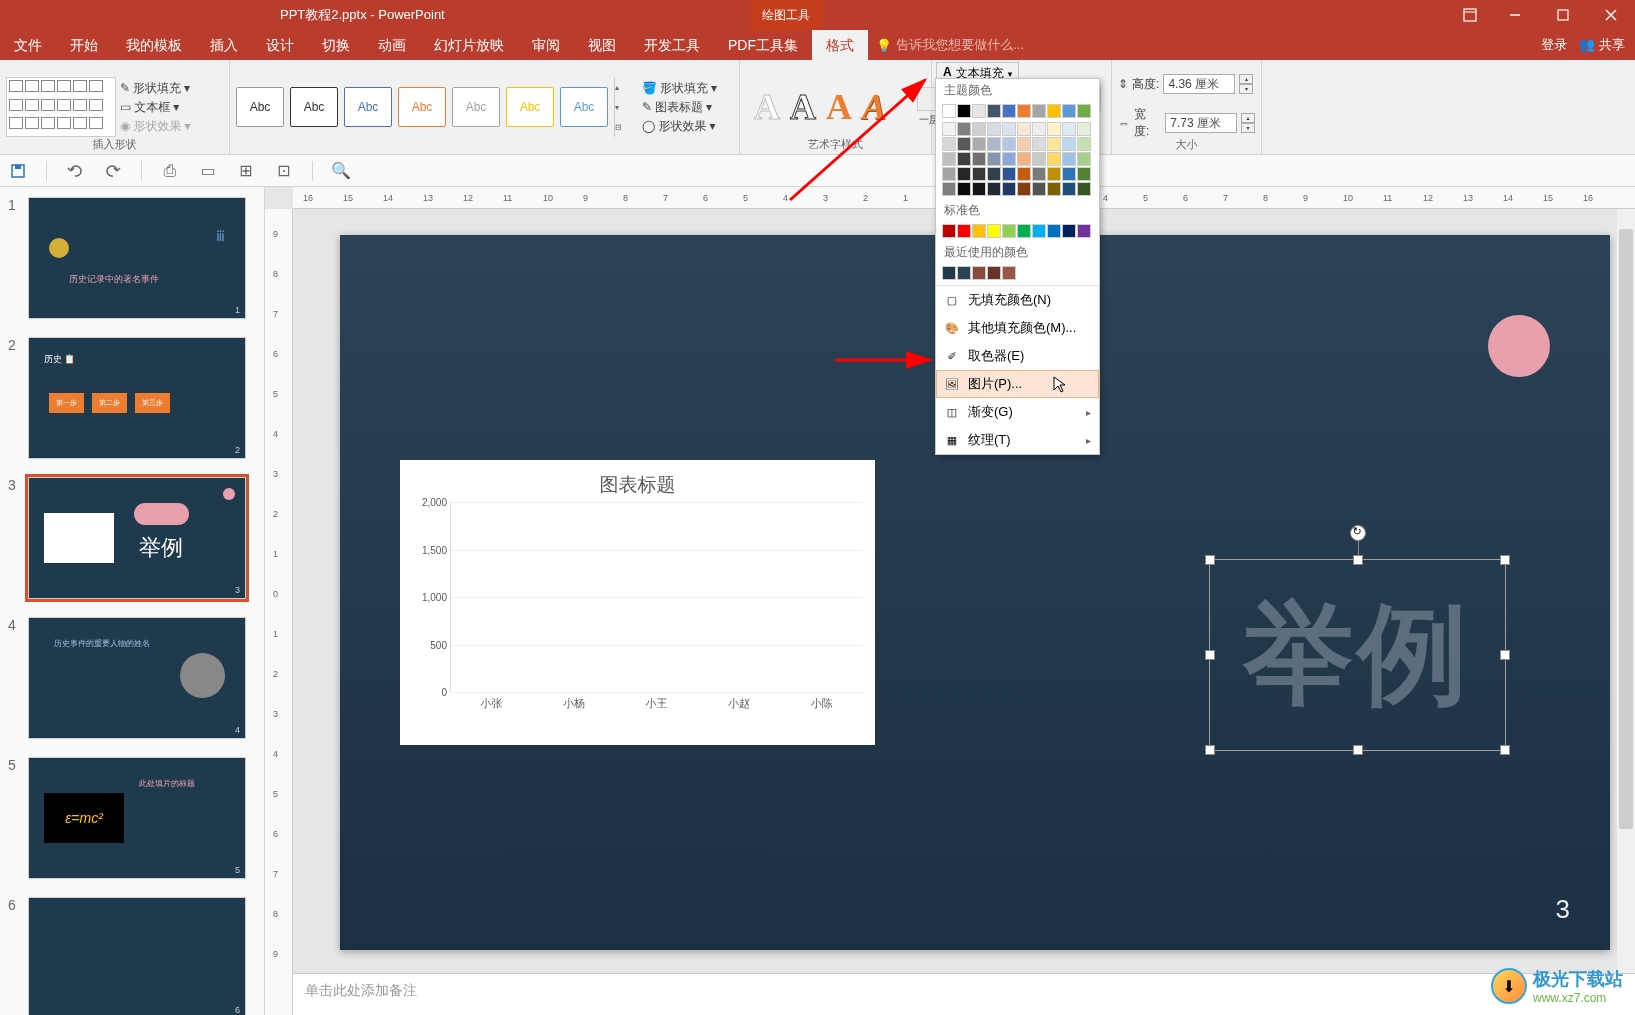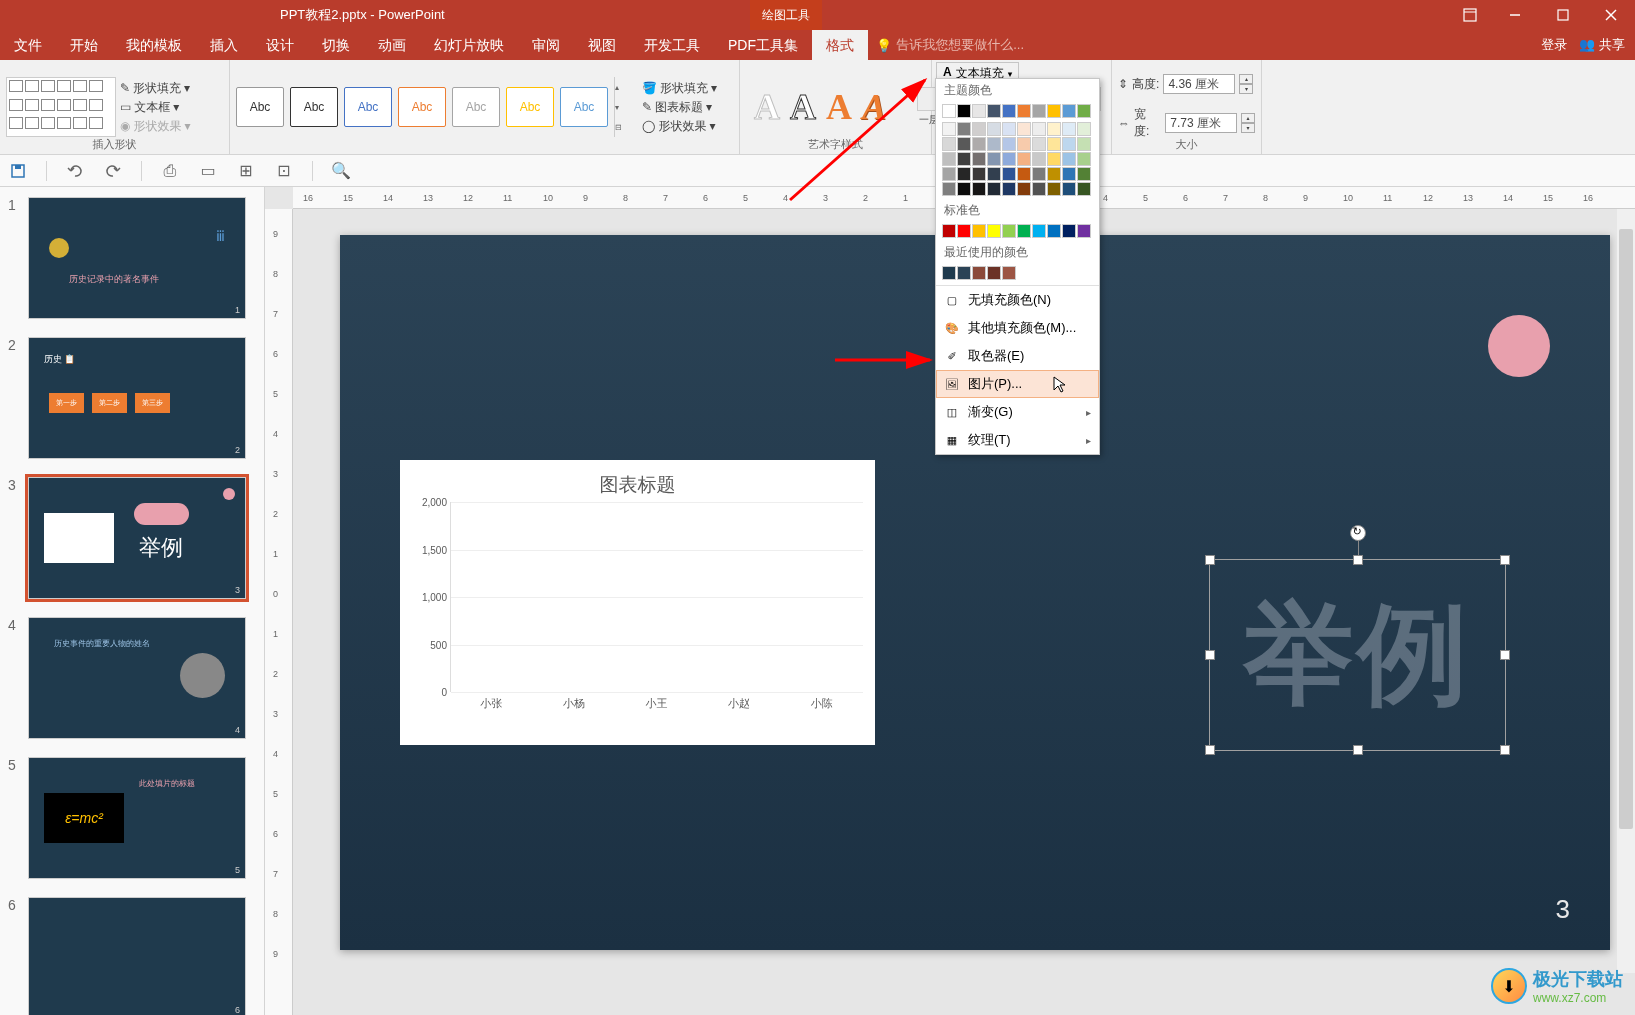--- a/index.html
+++ b/index.html
@@ -678,20 +678,21 @@
         </div>
         <div class="wordart-text">举例</div>
       </div>
 
       <div class="slide-num">3</div>
     </div>
 
     <div class="vscroll">
         <div class="vscroll-thumb"></div>
       </div>
+    <div class="notes-area">单击此处添加备注</div>
   </div>
 </div>
 
 <svg class="arrow-overlay" style="top:70px; left:780px" width="180" height="140">
   <defs>
       <marker id="ah1" markerWidth="10" markerHeight="10" refX="8" refY="3" orient="auto">
         <path d="M0,0 L0,6 L9,3 z" fill="#FF0000"></path>
       </marker>
     </defs>
   <line x1="10" y1="130" x2="145" y2="10" class="red-arrow" marker-end="url(#ah1)"></line>

